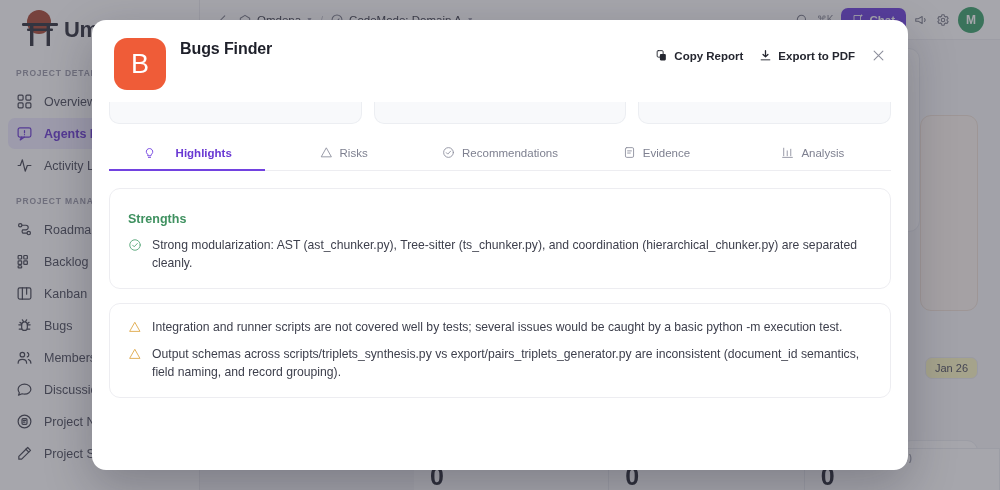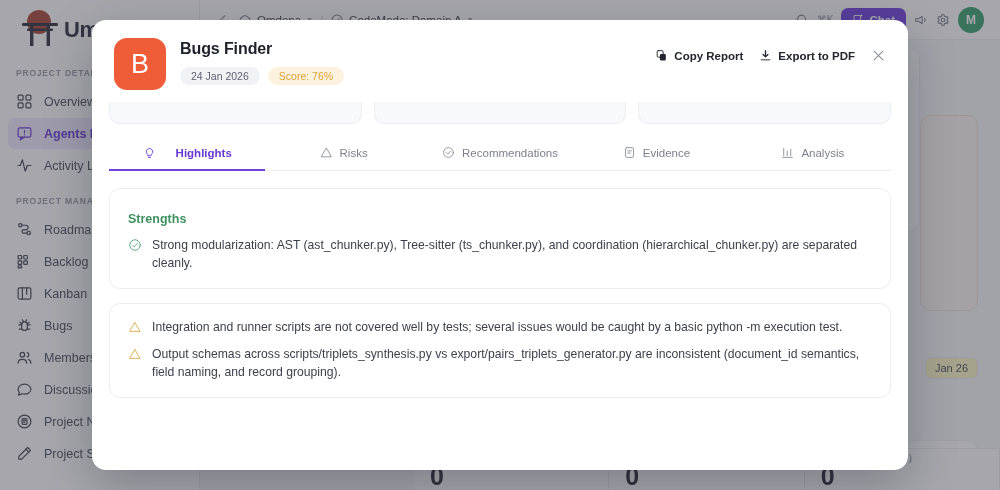--- a/index.html
+++ b/index.html
@@ -402,24 +402,20 @@
   </div>
 
   <div class="dim"></div>
 
   <div class="modal">
 
     <div class="modal-head">
       <div class="badge-letter">B</div>
       <div class="head-mid">
         <div class="modal-title">Bugs Finder</div>
-        <div class="chips">
-          <span class="chip date">24 Jan 2026</span>
-          <span class="chip score">Score: 76%</span>
-        </div>
       </div>
       <div class="head-actions">
         <span class="act">
           <span>
             <svg viewBox="0 0 24 24">
                 <rect x="9" y="9" width="11" height="12" rx="2" fill="#24262f" stroke="none"></rect>
                 <rect x="4" y="3" width="11" height="12" rx="2"></rect>
               </svg>
           </span>
           <span>Copy Report</span>

